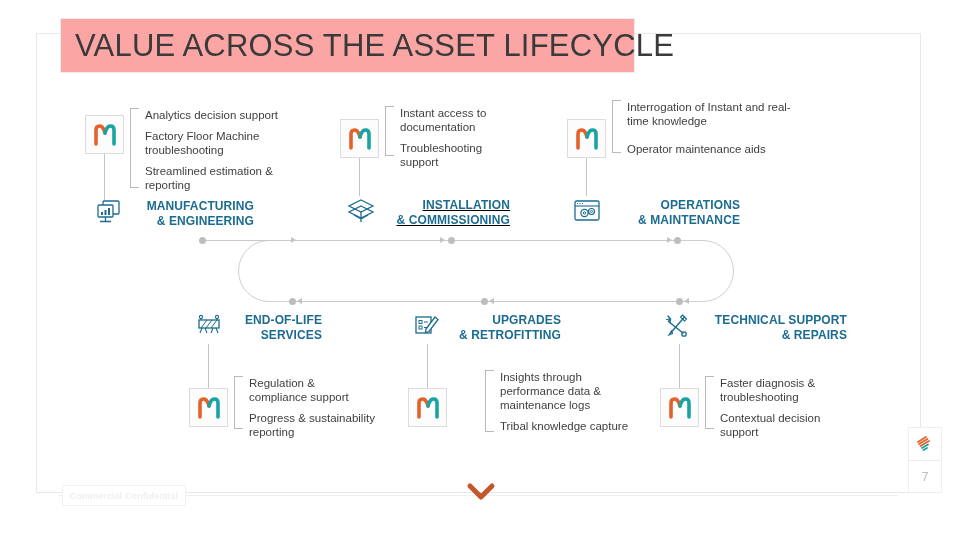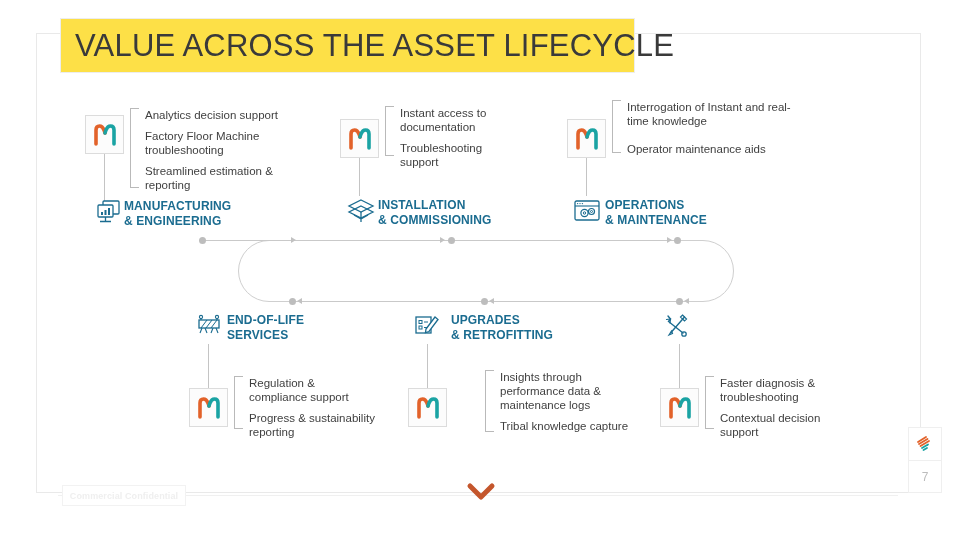--- a/index.html
+++ b/index.html
@@ -23,21 +23,21 @@
     border: 1px solid #e9e9e9;
     background: transparent;
   }
 
   
   .title-box {
     position: absolute;
     left: 60px; top: 18px;
     width: 575px; height: 55px;
     border: 1px solid #ededed;
-    background: #fde047;
+    background: #fca5a5;
     display: flex; align-items: center;
     padding-left: 14px;
   }
   .title-text {
     font-size: 31px;
     font-weight: 400;
     color: #3a3a3a;
     letter-spacing: 0.2px;
     white-space: nowrap;
   }
@@ -86,21 +86,21 @@
   .stage-icon svg { display: block; }
   .stage-label {
     font-size: 12px;
     font-weight: bold;
     color: #1b6c90;
     line-height: 14.5px;
     letter-spacing: 0.1px;
     white-space: pre-line;
     padding-top: 2px;
   }
-  .stage-label.align-right { }
+  .stage-label.align-right { text-align: right; }
 
   
   .vline {
     position: absolute;
     width: 1px;
     background: #c4c4c4;
   }
 
   
   .loop {
@@ -232,21 +232,21 @@
     <div class="vline" style="left:359px; top:158px; height:38px;"></div>
 
     <div class="bullets" style="left:385px; top:106px;">
       <div class="bracket" style="height:50px;"></div>
       <div class="bullet-list">
         <div class="bullet" style="width:110px;">Instant access to documentation</div>
         <div class="bullet" style="width:105px;">Troubleshooting support</div>
       </div>
     </div>
 
-    <div class="stage-head" style="left:344px; top:196px;">
+    <div class="stage-head" style="left:344px; top:196px;text-decoration:underline;">
       <span class="stage-icon">
         <svg width="34" height="30" viewBox="0 0 34 30">
           <path d="M17 4 L29 10 L17 16 L5 10 Z" fill="none" stroke="#1b6c90" stroke-width="1.3"></path>
           <path d="M17 10 L29 16 L17 22 L5 16 Z" fill="none" stroke="#1b6c90" stroke-width="1.3"></path>
           <path d="M17 16 L17 26 M10 19 L17 23 M24 19 L17 23" fill="none" stroke="#1b6c90" stroke-width="1.3"></path>
         </svg>
       </span>
       <span class="stage-label align-right" style="width:132px; margin-left:4px;">INSTALLATION
 &amp; COMMISSIONING</span>
     </div>
@@ -386,20 +386,22 @@
       <span class="stage-icon">
         <svg width="32" height="30" viewBox="0 0 32 30">
           <path d="M7 5 L9.5 8 L7.5 10.5 L22 22" fill="none" stroke="#1b6c90" stroke-width="1.4" stroke-linecap="round"></path>
           <path d="M5.5 8.5 L9.5 8 L9 12" fill="none" stroke="#1b6c90" stroke-width="1.2" stroke-linecap="round"></path>
           <circle cx="23" cy="23" r="2.2" fill="none" stroke="#1b6c90" stroke-width="1.3"></circle>
           <path d="M23.5 6 L10 21.5" fill="none" stroke="#1b6c90" stroke-width="1.4" stroke-linecap="round"></path>
           <path d="M21.5 4 L25.5 8 L23.5 10 L19.5 6 Z" fill="none" stroke="#1b6c90" stroke-width="1.2"></path>
           <path d="M10.5 20 L8 24 L11.5 22.5 Z" fill="none" stroke="#1b6c90" stroke-width="1.2"></path>
         </svg>
       </span>
+      <span class="stage-label align-right" style="width:152px; margin-left:4px;">TECHNICAL SUPPORT
+&amp; REPAIRS</span>
     </div>
 
     <div class="vline" style="left:679px; top:344px; height:44px;"></div>
 
     <div class="mtile" style="left:660px; top:388px;">
       <svg width="24" height="22" viewBox="0 0 24 22">
         <path d="M3 20 L3 6 Q3 2 6.5 2 Q9.5 2 11 6 L12 9" fill="none" stroke="#e2622a" stroke-width="3.6" stroke-linecap="round"></path>
         <path d="M12 9 L13 6 Q14.5 2 17.5 2 Q21 2 21 6 L21 20" fill="none" stroke="#1aa3a3" stroke-width="3.6" stroke-linecap="round"></path>
       </svg>
     </div>

